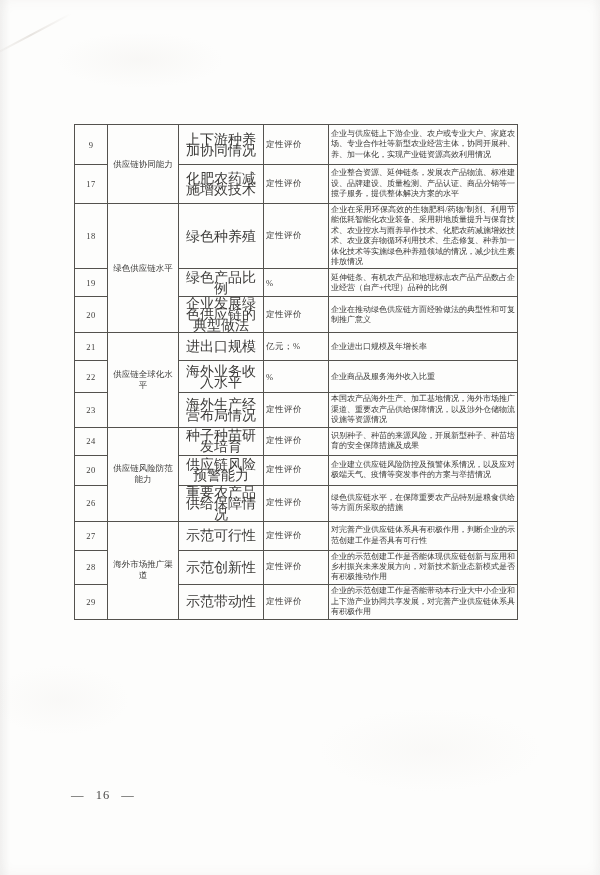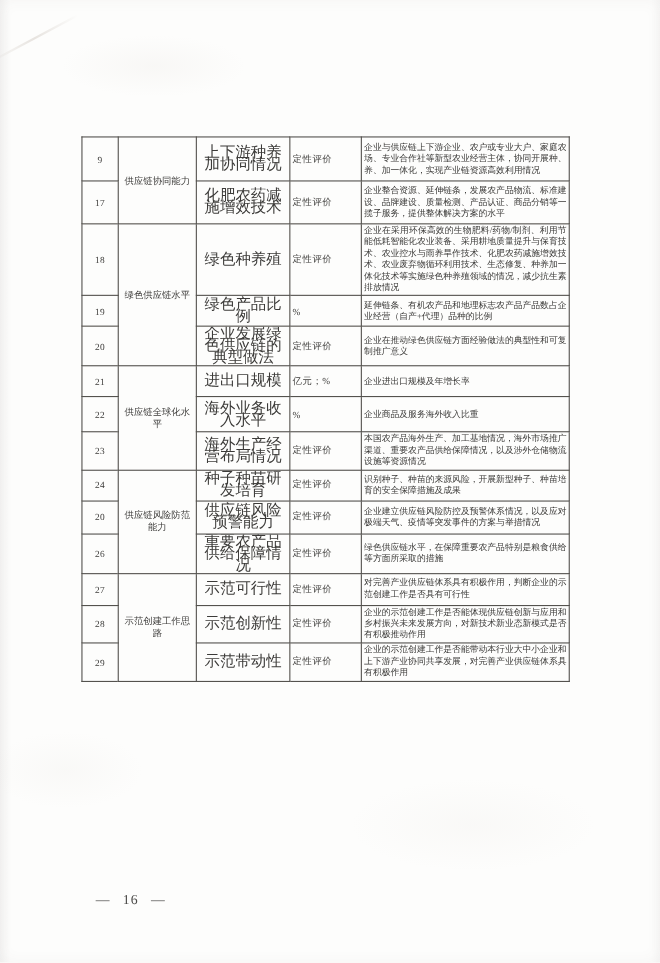--- a/index.html
+++ b/index.html
@@ -73,26 +73,25 @@
   td.desc {
     text-align: justify;
     font-size: 8px;
     line-height: 10.4px;
     padding: 2px 3px 2px 4px;
     color: #3a3937;
   }
   .page-number {
     position: absolute;
     left: 71px;
-    top: 811px;
+    top: 788px;
     font-size: 12.5px;
     color: #4b4a48;
     letter-spacing: 1px;
     word-spacing: 7px;
-    margin-left: 16px;
   }
 </style>
 </head>
 <body>
 
 <div class="page">
   <div class="scratch"></div>
 
   <table class="eval-table">
     <colgroup>
@@ -168,21 +167,21 @@
         <td class="desc">企业建立供应链风险防控及预警体系情况，以及应对极端天气、疫情等突发事件的方案与举措情况</td>
       </tr>
       <tr style="height:30px">
         <td class="num">26</td>
         <td class="ind">重要农产品供给保障情况</td>
         <td class="typ">定性评价</td>
         <td class="desc">绿色供应链水平，在保障重要农产品特别是粮食供给等方面所采取的措施</td>
       </tr>
       <tr style="height:29px">
         <td class="num">27</td>
-        <td class="cat" rowspan="3">示范创建工作思路</td>
+        <td class="cat" rowspan="3">海外市场推广渠道</td>
         <td class="ind">示范可行性</td>
         <td class="typ">定性评价</td>
         <td class="desc">对完善产业供应链体系具有积极作用，判断企业的示范创建工作是否具有可行性</td>
       </tr>
       <tr style="height:31px">
         <td class="num">28</td>
         <td class="ind">示范创新性</td>
         <td class="typ">定性评价</td>
         <td class="desc">企业的示范创建工作是否能体现供应链创新与应用和乡村振兴未来发展方向，对新技术新业态新模式是否有积极推动作用</td>
       </tr>

